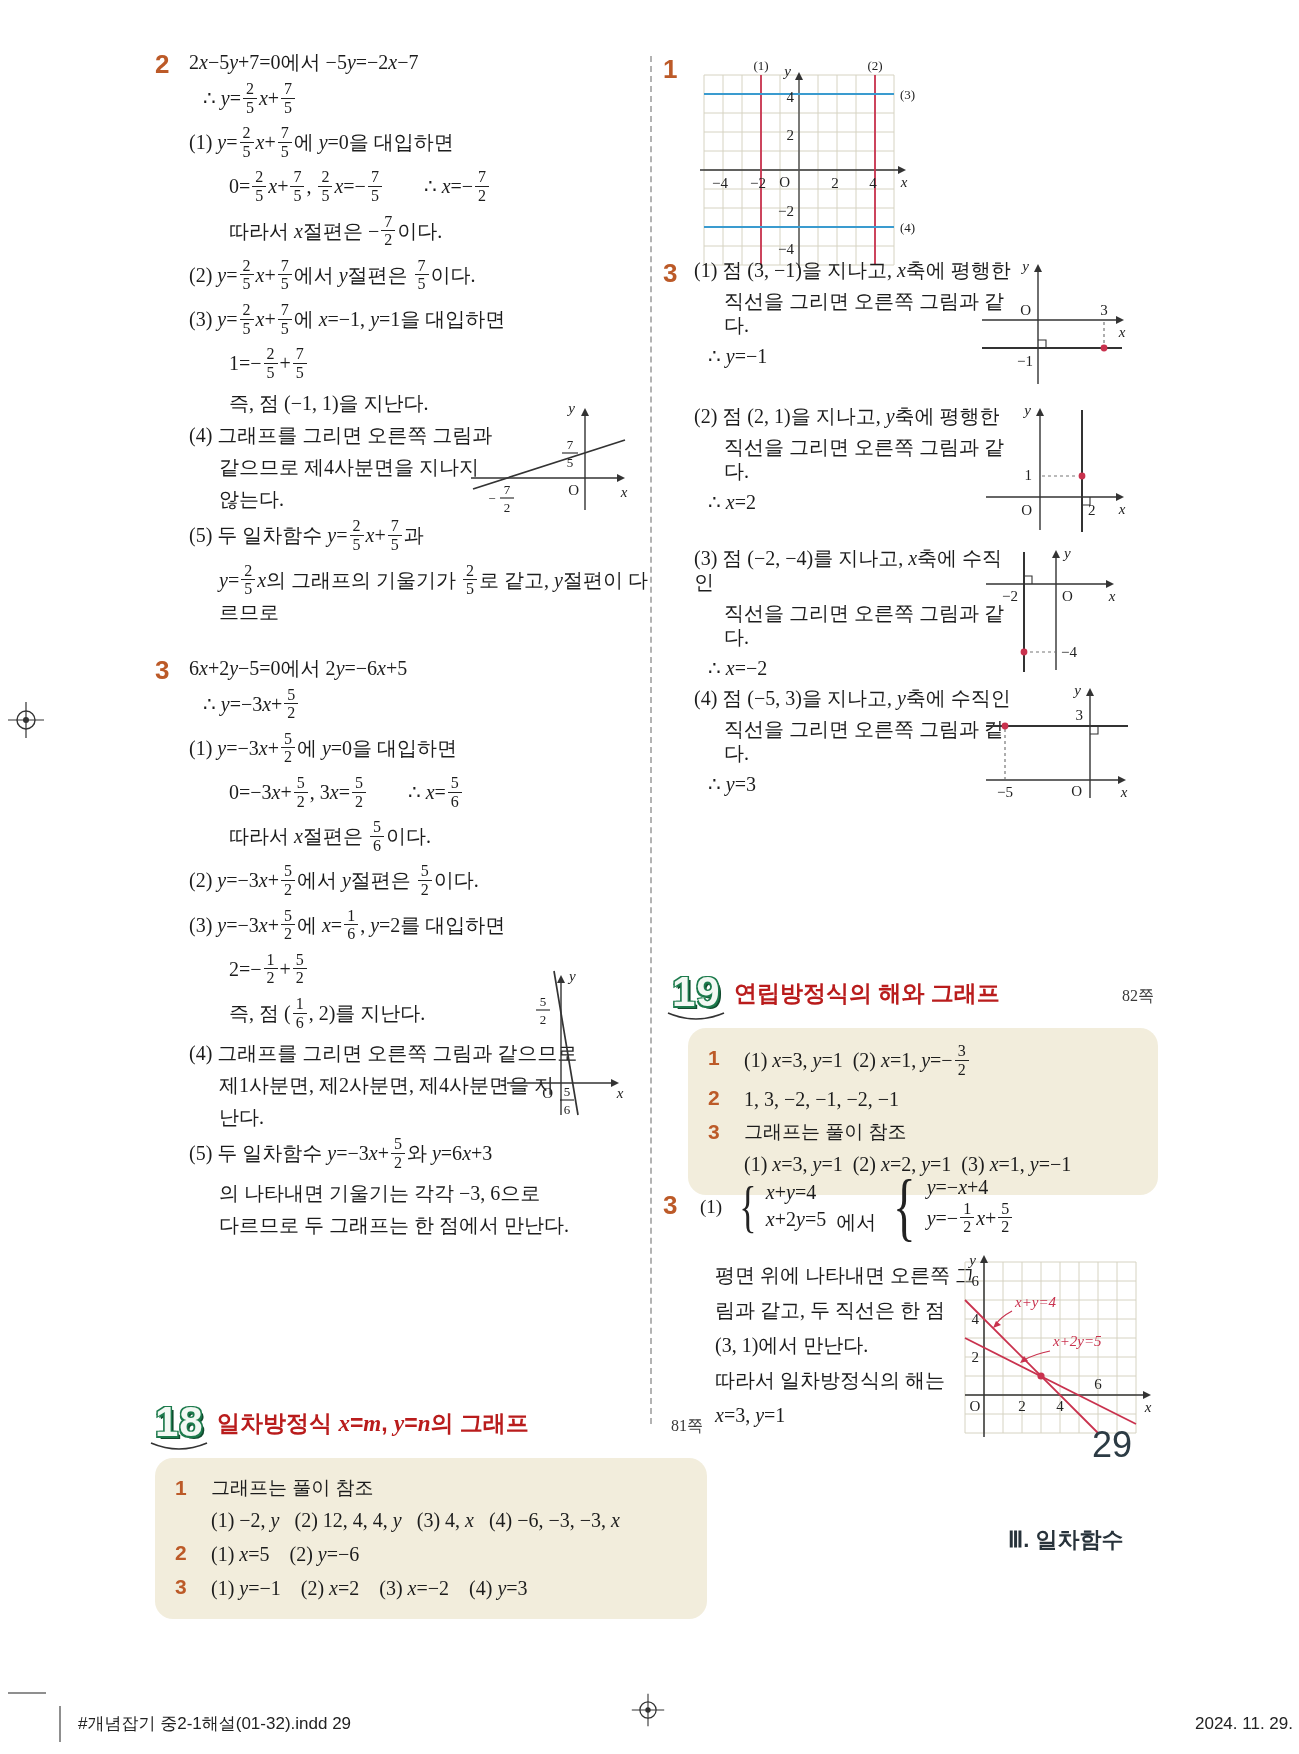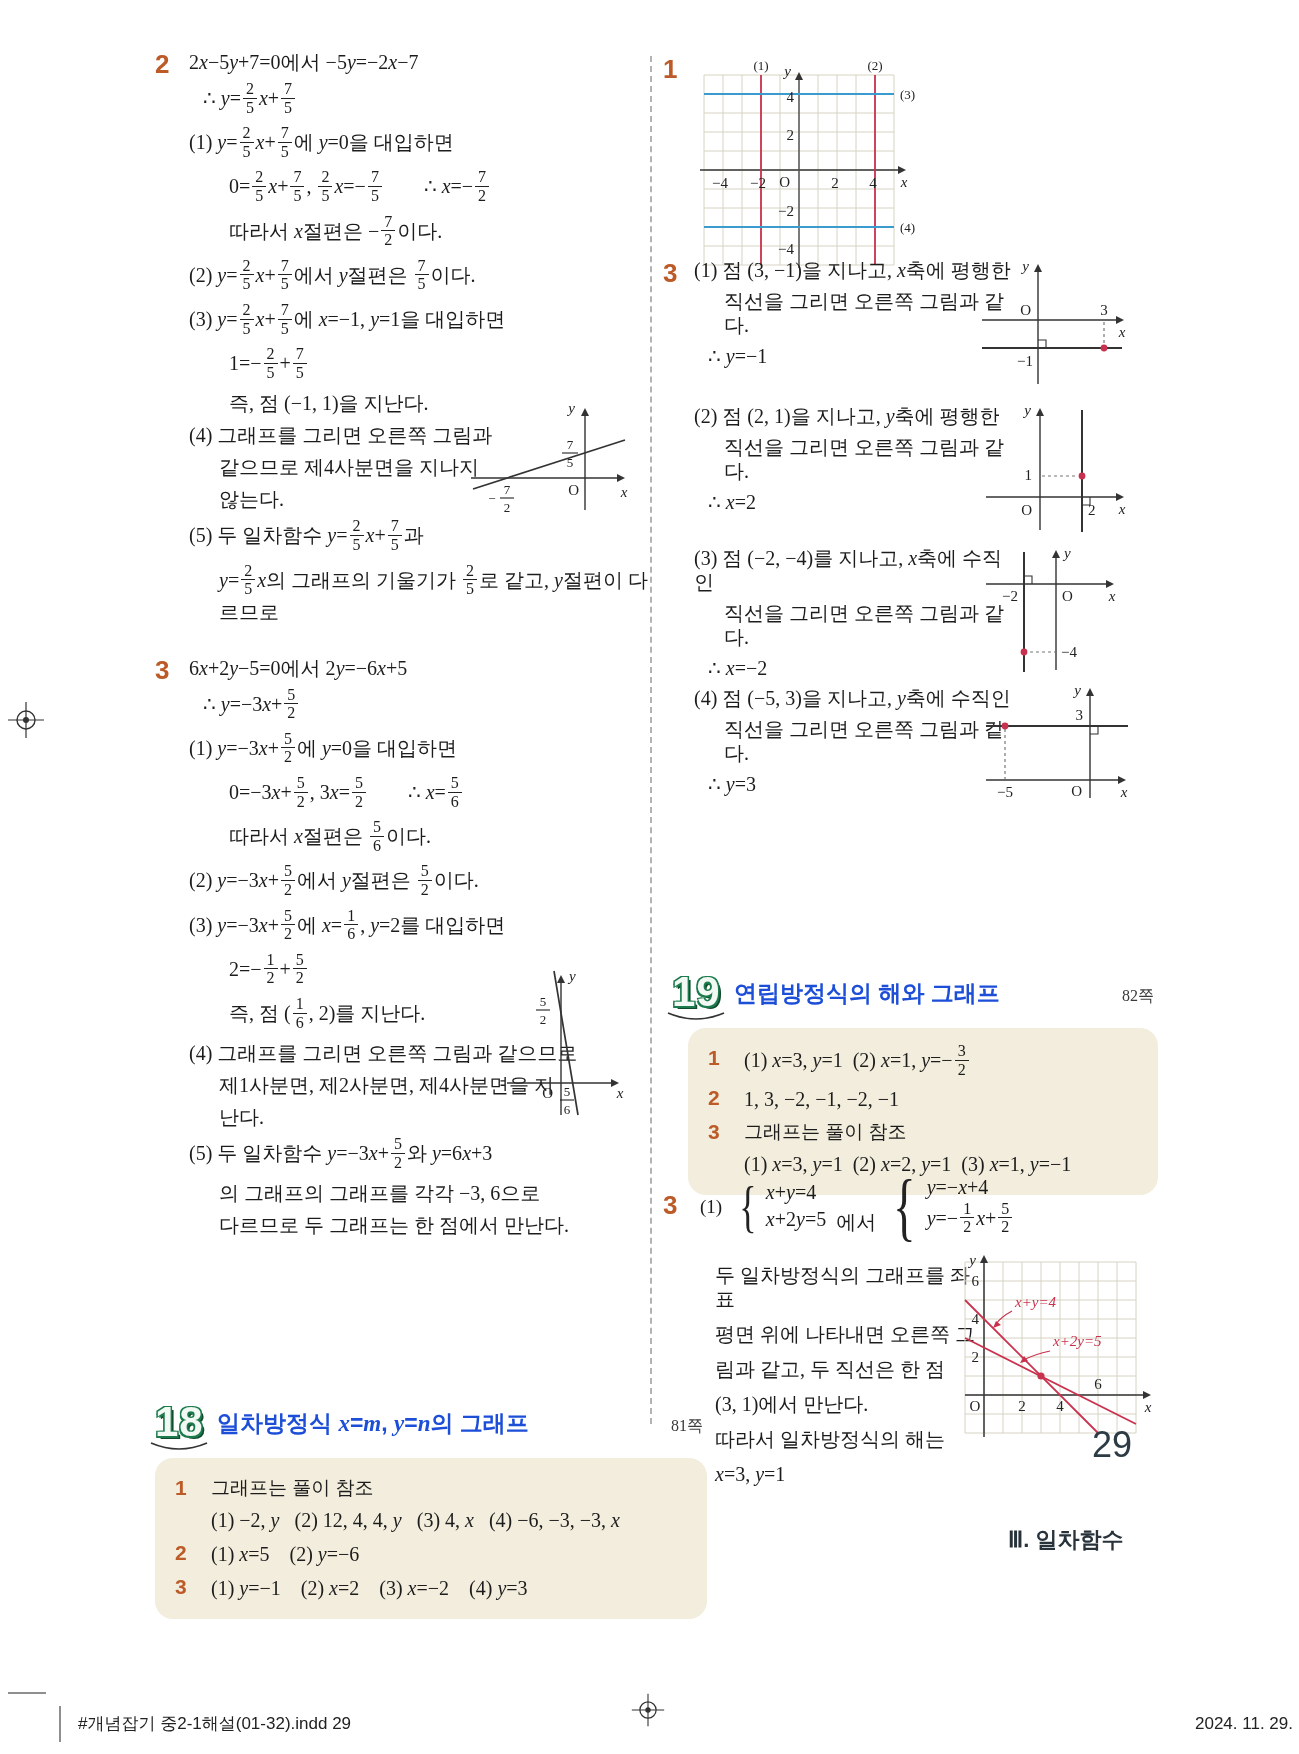--- a/index.html
+++ b/index.html
@@ -18,21 +18,21 @@
   .la{padding-left:14px}
   .frac{display:inline-flex;flex-direction:column;text-align:center;vertical-align:middle;font-size:16px;line-height:1.1;margin:0 2px;transform:translateY(-2px)}
   .frac .fn{border-bottom:1.3px solid #222;padding:0 3px}
   .frac .fd{padding:0 3px}
   
   .sec{position:absolute}
   .sechead{position:relative;height:50px}
   .secnum{position:absolute;left:0;top:-2px;font-family:"Liberation Sans","DejaVu Sans",sans-serif;font-weight:800;font-size:42px;letter-spacing:1px;color:#f2f8f3;
     text-shadow:-1.5px -1.5px 0 #1c7a4c,1.5px -1.5px 0 #1c7a4c,-1.5px 1.5px 0 #1c7a4c,1.5px 1.5px 0 #1c7a4c,3px 3px 0 #114a2d}
   .swoosh{position:absolute;left:-8px;top:40px}
-  .sectitle{position:absolute;left:62px;top:8px;font-family:"Liberation Sans","DejaVu Sans",sans-serif;font-weight:700;font-size:23px;color:#1d4ed8}
+  .sectitle{position:absolute;left:62px;top:8px;font-family:"Liberation Sans","DejaVu Sans",sans-serif;font-weight:700;font-size:23px;color:#b91c1c}
   .sectitle i{font-family:"Liberation Serif","DejaVu Serif",serif}
   .secpage{position:absolute;right:4px;top:16px;font-size:16px;color:#3a3a3a;font-family:Liberation Serif, serif}
   .ansbox{margin-top:8px;background:#f2eddc;border-radius:18px;padding:16px 20px 12px}
   .ansrow{display:grid;grid-template-columns:36px 1fr;margin-bottom:2px}
   .ansnum{font-family:"Liberation Sans","DejaVu Sans",sans-serif;font-weight:700;font-size:21px;color:#bc5a28;line-height:1.3}
   .ansline{font-size:20px;line-height:1.5;margin-bottom:2px}
   .ansline.sans{font-family:"Liberation Sans","DejaVu Sans",sans-serif;font-size:19px}
   .ansline:empty{display:none}
   
   .rpnum{position:absolute;font-family:"Liberation Sans","DejaVu Sans",sans-serif;font-weight:700;font-size:26px;color:#bc5a28}
@@ -202,21 +202,21 @@
               <span class="fn">1</span>
               <span class="fd">6</span>
             </span>, 2)를 지난다.</div>
         <div class="line">(4) 그래프를 그리면 오른쪽 그림과 같으므로</div>
         <div class="line lc">제1사분면, 제2사분면, 제4사분면을 지</div>
         <div class="line lc">난다.</div>
         <div class="line">(5) 두 일차함수 <i>y</i>=−3<i>x</i>+<span class="frac">
               <span class="fn">5</span>
               <span class="fd">2</span>
             </span>와 <i>y</i>=6<i>x</i>+3</div>
-        <div class="line lc">의 그래프의 그래프를 각각 −3, 6으로</div>
+        <div class="line lc">의 나타내면 기울기는 각각 −3, 6으로</div>
         <div class="line lc">다르므로 두 그래프는 한 점에서 만난다.</div>
       </div>
     </div>
 
     <svg class="graph" style="left:312px;top:348px" width="165" height="118" viewBox="0 0 165 118">
       <line x1="4" y1="80" x2="156" y2="80" stroke="#333" stroke-width="1.4"></line>
       <path d="M150,76 L158,80 L150,84 Z" fill="#333"></path>
       <line x1="118" y1="112" x2="118" y2="12" stroke="#333" stroke-width="1.4"></line>
       <path d="M114,18 L118,10 L122,18 Z" fill="#333"></path>
       <line x1="6" y1="91" x2="158" y2="42" stroke="#333" stroke-width="1.7"></line>
@@ -449,21 +449,20 @@
         <div class="sysline"><i>y</i>=−<span class="frac">
               <span class="fn">1</span>
               <span class="fd">2</span>
             </span><i>x</i>+<span class="frac">
               <span class="fn">5</span>
               <span class="fd">2</span>
             </span></div>
       </div>
     </div>
     <div class="bodyblock" style="left:55px;top:1215px">
-      <div class="line">두 일차방정식의 그래프를 좌표</div>
       <div class="line">평면 위에 나타내면 오른쪽 그</div>
       <div class="line">림과 같고, 두 직선은 한 점</div>
       <div class="line">(3, 1)에서 만난다.</div>
       <div class="line">따라서 일차방정식의 해는</div>
       <div class="line"><i>x</i>=3, <i>y</i>=1</div>
     </div>
 
     <svg class="graph" style="left:295px;top:1185px" width="205" height="210" viewBox="0 0 205 210">
       <path d="M10,29V200 M29,29V200 M48,29V200 M67,29V200 M86,29V200 M105,29V200 M124,29V200 M143,29V200 M162,29V200 M181,29V200 M10,29H181 M10,48H181 M10,67H181 M10,86H181 M10,105H181 M10,124H181 M10,143H181 M10,162H181 M10,181H181 M10,200H181" stroke="#d6d3c2" stroke-width="1" fill="none"></path>
       <line x1="29" y1="204" x2="29" y2="26" stroke="#333" stroke-width="1.5"></line>

